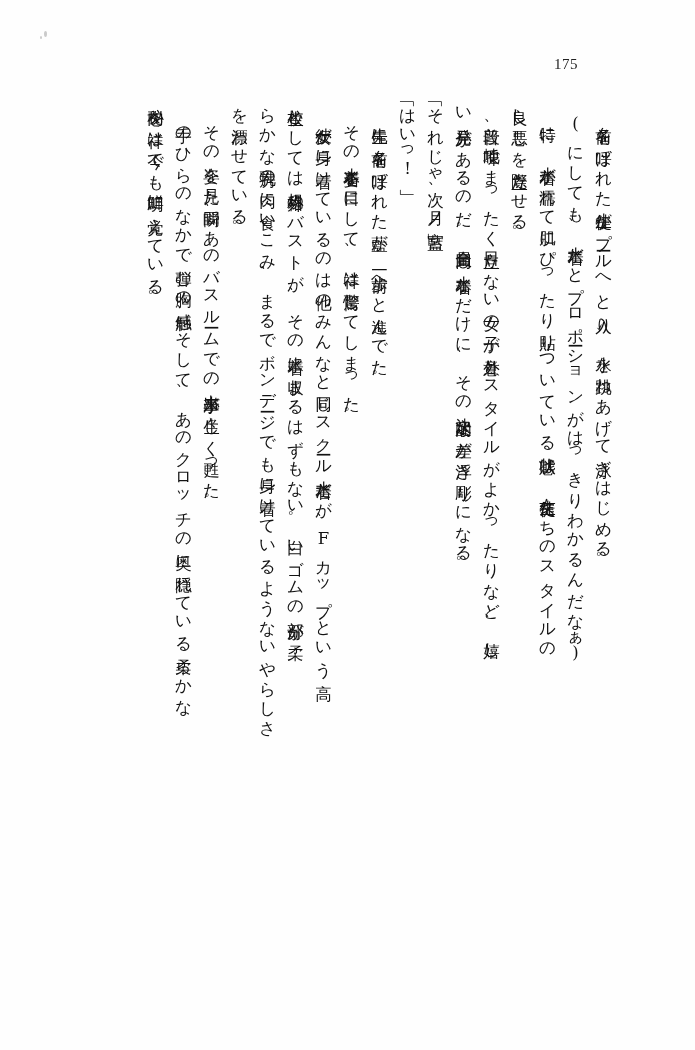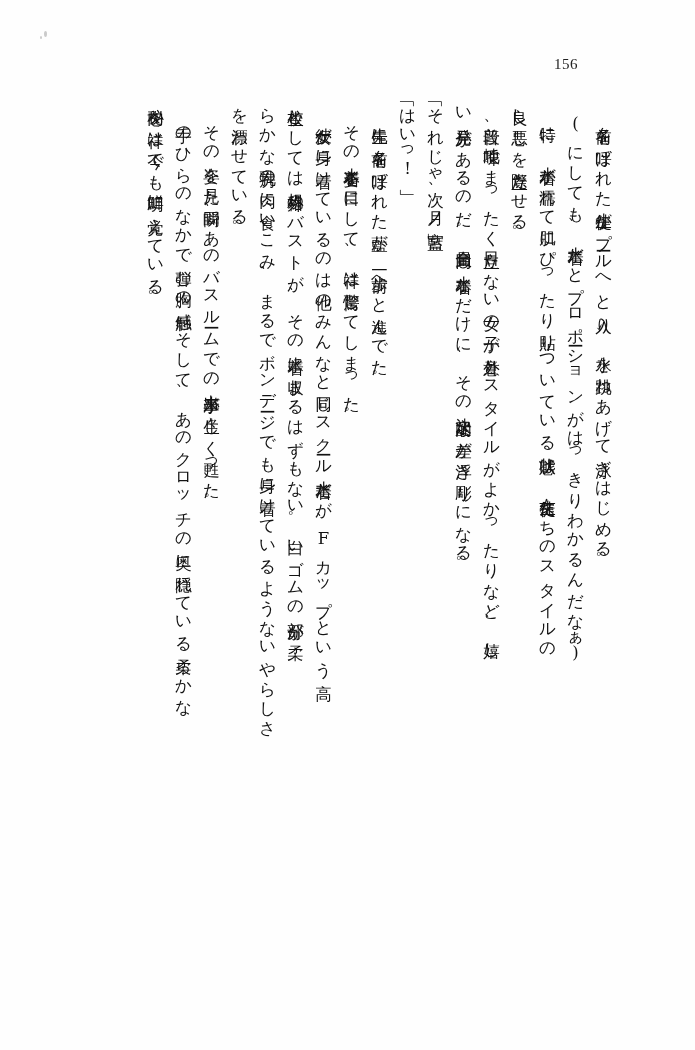--- a/index.html
+++ b/index.html
@@ -70,21 +70,21 @@
   }
 </style>
 </head>
 <body>
 
 <div class="page">
 
   <div class="speck" style="left:44px; top:31px; width:3px; height:6px;"></div>
   <div class="speck" style="left:40px; top:36px; width:2px; height:3px;"></div>
 
-  <div class="page-number">156</div>
+  <div class="page-number">175</div>
 
   <div class="vtext">
     <div class="col indent">名前を呼ばれた生徒がプールへと入り、水を跳ねあげて泳ぎはじめる。</div>
     <div class="col indent">(にしても、水着だとプロポーションがはっきりわかるんだなぁ)</div>
     <div class="col indent">特に、水着が濡れて肌にぴったり貼りついている状態は、女生徒たちのスタイルの</div>
     <div class="col">良し悪しを際立たせる。</div>
     <div class="col indent">普段、地味でまったく目立たない女の子が意外とスタイルがよかったりなど、嬉し</div>
     <div class="col">い発見があるのだ。全員同じ水着なだけに、その決定的な差が浮き彫りになる。</div>
     <div class="col">「それじゃ次、月ノ宮藍」</div>
     <div class="col">「はいっ!」</div>

